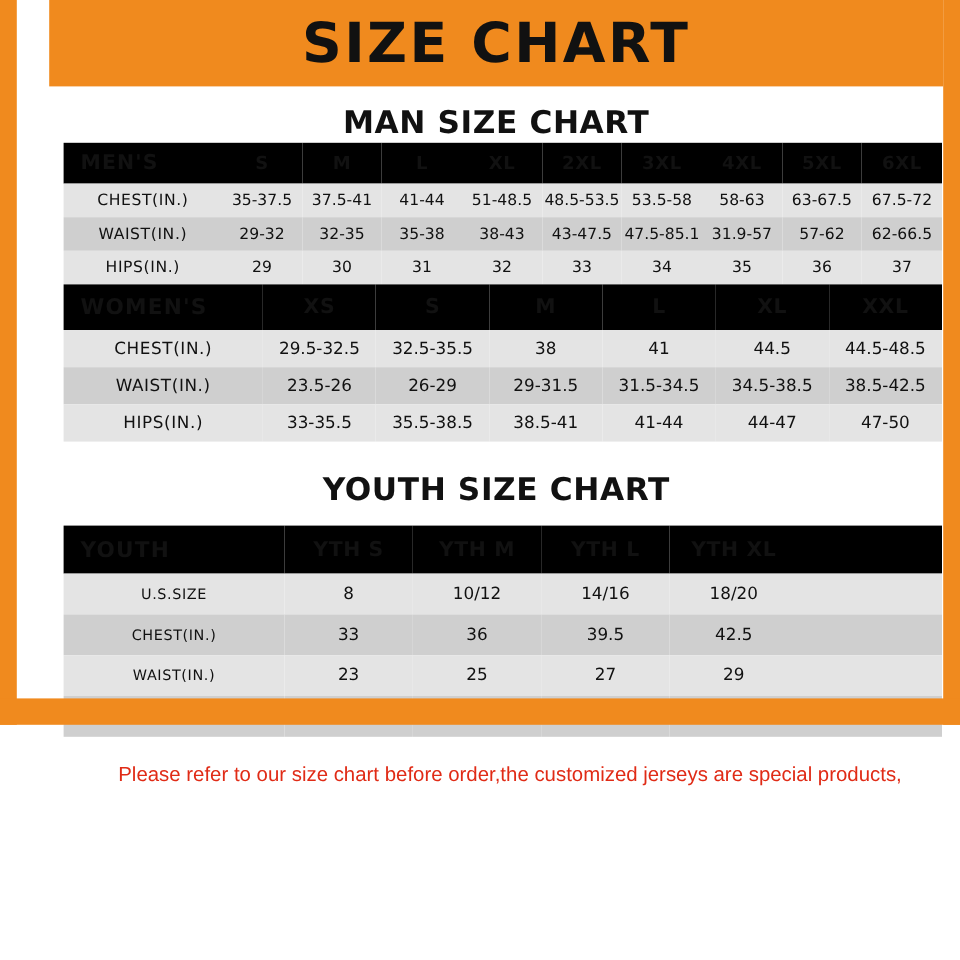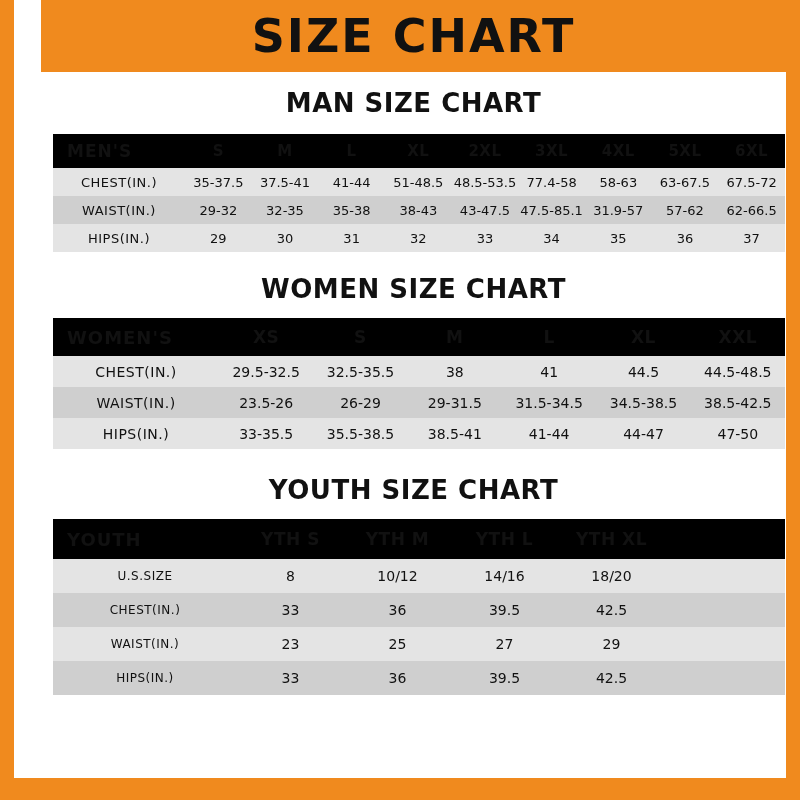--- a/index.html
+++ b/index.html
@@ -9,21 +9,21 @@
   body {
     width: 800px;
     height: 800px;
     background: #ffffff;
     font-family: "Liberation Sans", sans-serif;
     overflow: hidden;
   }
   .page {
     position: relative;
     width: 800px;
-    height: 800px;
+    height: 604px;
     background: #ffffff;
     box-sizing: border-box;
     border-left: 14px solid #f08a1e;
     border-right: 14px solid #f08a1e;
     padding-left: 27px;
   }
   .banner {
     height: 72px;
     background: #f08a1e;
     display: flex;
@@ -42,21 +42,21 @@
     padding: 0 12px;
   }
   .section-title {
     text-align: center;
     font-family: "DejaVu Sans", sans-serif;
     font-weight: bold;
     font-size: 26px;
     color: #111111;
     letter-spacing: 0.5px;
   }
-  .t-man { margin: 16px 0 16px 0; }
+  .t-man { margin: 16px 0 1px 0; }
   .t-women { margin: 22px 0 14px 0; }
   .t-youth { margin: 26px 0 14px 0; text-align: center; }
 
   table.size-table {
     width: 732px;
     margin: 0 auto;
     border-collapse: collapse;
     table-layout: fixed;
   }
   table.size-table th,
@@ -157,21 +157,21 @@
         </tr>
       </thead>
       <tbody>
         <tr class="odd">
           <td class="first-col">CHEST(IN.)</td>
           <td>35-37.5</td>
           <td>37.5-41</td>
           <td>41-44</td>
           <td>51-48.5</td>
           <td>48.5-53.5</td>
-          <td>77.4-58</td>
+          <td>53.5-58</td>
           <td>58-63</td>
           <td>63-67.5</td>
           <td>67.5-72</td>
         </tr>
         <tr class="even">
           <td class="first-col">WAIST(IN.)</td>
           <td>29-32</td>
           <td>32-35</td>
           <td>35-38</td>
           <td>38-43</td>
@@ -189,21 +189,20 @@
           <td>32</td>
           <td>33</td>
           <td>34</td>
           <td>35</td>
           <td>36</td>
           <td>37</td>
         </tr>
       </tbody>
     </table>
 
-    <div class="section-title t-women">WOMEN SIZE CHART</div>
     <table class="size-table women">
       <thead>
         <tr>
           <th class="first-col" style="width:152px">WOMEN'S</th>
           <th>XS</th>
           <th>S</th>
           <th>M</th>
           <th>L</th>
           <th>XL</th>
           <th>XXL</th>
@@ -282,18 +281,19 @@
           <td>33</td>
           <td>36</td>
           <td>39.5</td>
           <td>42.5</td>
           <td></td>
         </tr>
       </tbody>
     </table>
 
     <div class="notice">
+      <div>Please refer to our size chart before order,the customized jerseys are special products,</div>
     </div>
 
   </div>
 
   <div class="footer-bar"></div>
 </div>
 
 </body></html>

